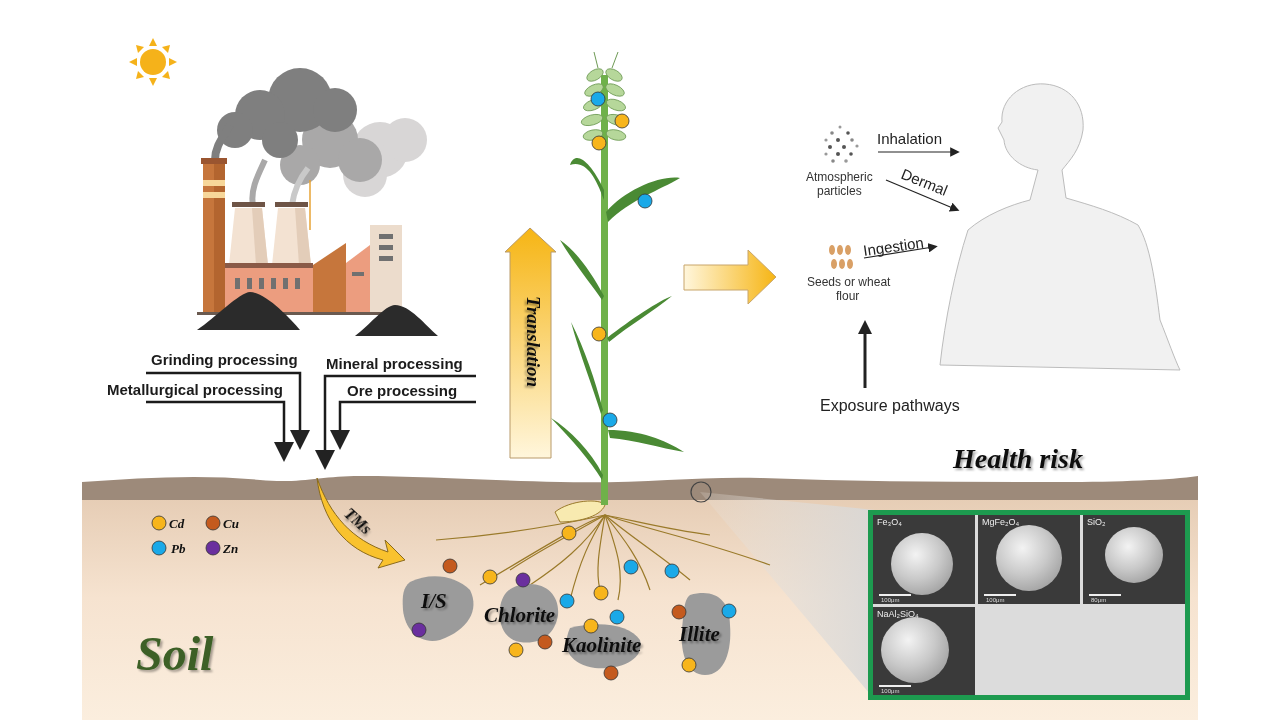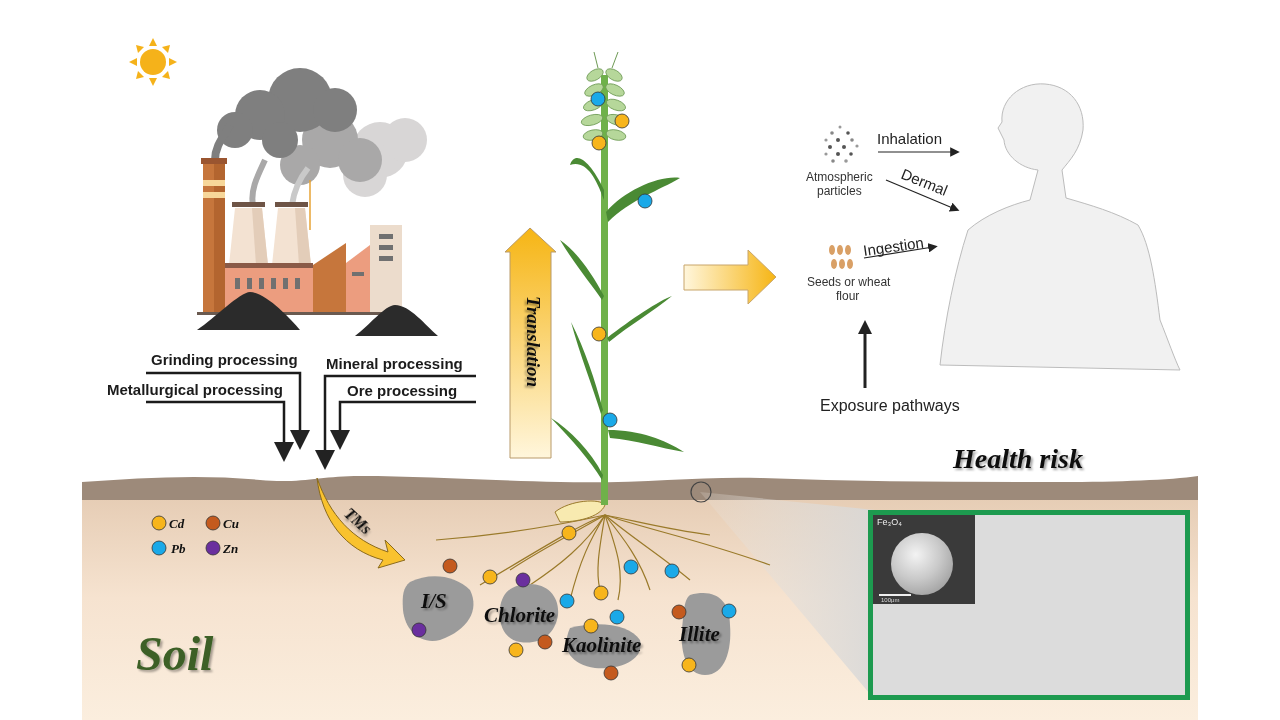--- a/index.html
+++ b/index.html
@@ -300,14 +300,32 @@
 </svg>
 
 <div class="sem-panel">
   <div class="sem-grid">
     <div class="sem-cell">
       <div class="ball" style="left:18px;top:18px;width:62px;height:62px;"></div>
       <span class="cap">Fe₃O₄</span>
       <div class="bar"></div>
         <span class="scale">100μm</span>
     </div>
+    <div class="sem-cell">
+      <div class="ball" style="left:18px;top:10px;width:66px;height:66px;"></div>
+      <span class="cap">MgFe₂O₄</span>
+      <div class="bar"></div>
+        <span class="scale">100μm</span>
+    </div>
+    <div class="sem-cell">
+      <div class="ball" style="left:22px;top:12px;width:58px;height:56px;"></div>
+      <span class="cap">SiO₂</span>
+      <div class="bar"></div>
+        <span class="scale">80μm</span>
+    </div>
+    <div class="sem-cell">
+      <div class="ball" style="left:8px;top:10px;width:68px;height:66px;"></div>
+      <span class="cap">NaAl₂SiO₄</span>
+      <div class="bar"></div>
+        <span class="scale">100μm</span>
+    </div>
   </div>
 </div>
 
 </body></html>

